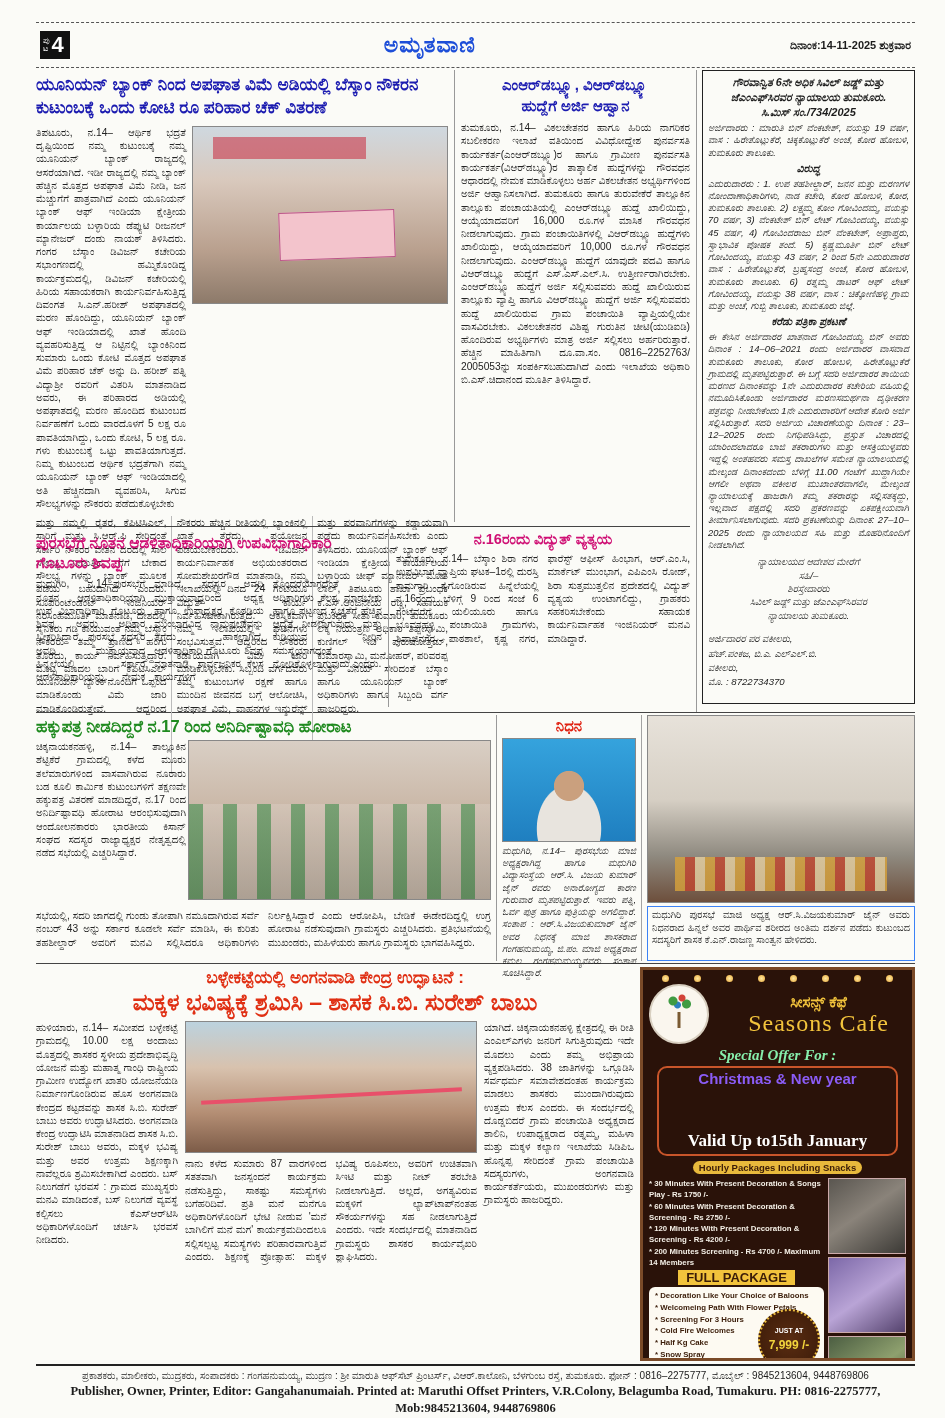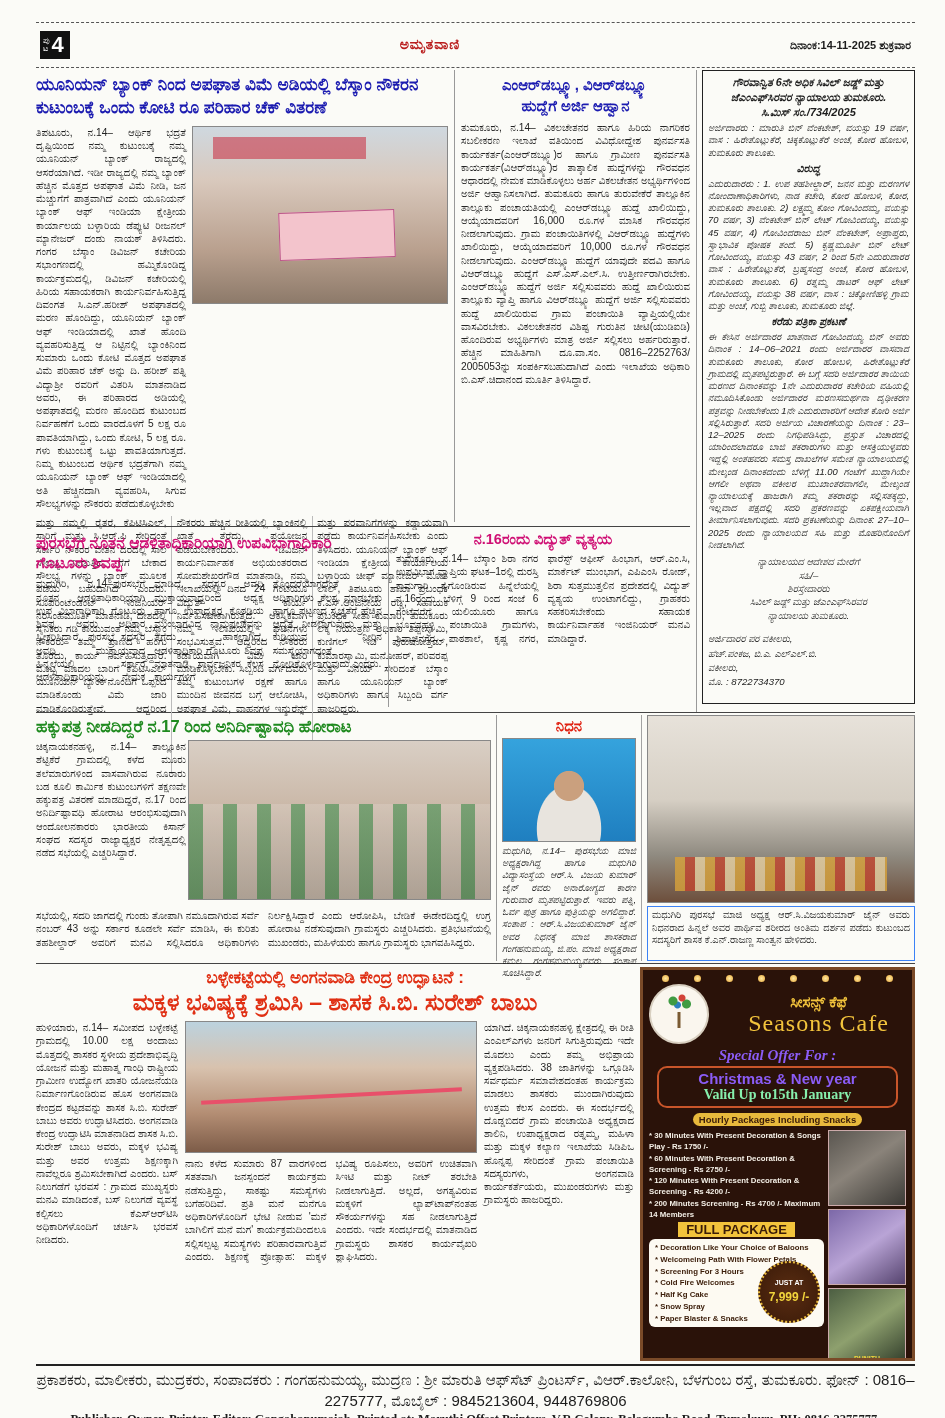--- a/index.html
+++ b/index.html
@@ -6,21 +6,21 @@
   .page{position:relative;width:945px;height:1418px;margin:0 auto;background:#fbfbf7;
         font-family:"Liberation Sans",sans-serif;color:#1c1c1c;overflow:hidden;
         padding:0;box-sizing:border-box;}
   .inner{position:absolute;left:36px;right:30px;top:22px;bottom:6px;}
   
   .masthead{border-top:1px dashed #555;border-bottom:1px dashed #555;
             display:flex;align-items:center;height:40px;padding:2px 4px;}
   .pagebox{background:#111;color:#fff;display:flex;align-items:center;padding:1px 6px 1px 3px;height:26px;}
   .pagebox .stack{display:flex;flex-direction:column;font-size:8px;line-height:1;margin-right:2px;}
   .pagebox .num{font-size:22px;font-weight:bold;line-height:1;}
-  .mast-title{flex:1;text-align:center;font-size:14px;font-weight:bold;color:#b91c1c;
+  .mast-title{flex:1;text-align:center;font-size:22px;font-weight:bold;color:#1d4ed8;
               font-family:"Liberation Serif",serif;letter-spacing:1px;}
   .mast-date{font-size:11px;font-weight:bold;white-space:nowrap;}
   
   .bodytxt{font-size:10.2px;line-height:1.3;text-align:justify;color:#222;}
   .small{font-size:9.4px;font-style:italic;}
   
   .zone1{display:flex;height:642px;margin-top:2px;}
   .z1-left{flex:1;padding-right:6px;display:flex;flex-direction:column;}
   .z1-right{width:219px;border-left:1px solid #999;padding-left:5px;box-sizing:border-box;}
   .topband{display:flex;height:452px;}
@@ -82,43 +82,43 @@
       padding:4px 6px;position:relative;overflow:hidden;font-size:9px;}
   .lights{display:flex;justify-content:space-around;margin:1px 0 2px;}
   .lights span{width:7px;height:7px;border-radius:50%;background:radial-gradient(#ffe9a0,#e8a73c);display:inline-block;}
   .ad-top{display:flex;align-items:center;gap:22px;}
   .ad-logo{width:56px;height:56px;border-radius:50%;background:#faf6ee;position:relative;flex-shrink:0;border:2px solid #d8cfc0;}
   .ad-logo i{position:absolute;left:50%;top:46%;width:3px;height:16px;background:#7a5a32;transform:translateX(-50%);}
   .ad-logo b{position:absolute;left:50%;top:30%;width:30px;height:20px;transform:translate(-50%,-50%);
              background:radial-gradient(circle at 30% 40%,#3f9b42 0 4px,transparent 5px),radial-gradient(circle at 60% 25%,#d24338 0 3px,transparent 4px),radial-gradient(circle at 75% 55%,#3f9b42 0 4px,transparent 5px),radial-gradient(circle at 45% 60%,#2c7fbf 0 3px,transparent 4px);}
   .ad-kn{color:#f2c33c;font-weight:bold;font-size:15px;text-align:center;}
   .ad-en{color:#f2c33c;font-size:24px;text-align:center;font-family:"Liberation Serif",serif;letter-spacing:1px;line-height:1;}
-  .ad-offer{color:#8b5cf6;font-weight:bold;font-style:italic;font-size:15px;text-align:center;margin:3px 0 2px;font-family:"Liberation Serif",serif;}
+  .ad-offer{color:#86efac;font-weight:bold;font-style:italic;font-size:15px;text-align:center;margin:3px 0 2px;font-family:"Liberation Serif",serif;}
   .ad-xmasbox{border:2px solid #c8552a;border-radius:10px;text-align:center;padding:2px 2px 3px;margin:0 8px 3px;}
   .ad-xmas{color:#8b5cf6;font-weight:bold;font-size:15px;}
-  .ad-valid{color:#86efac;font-weight:bold;font-size:14px;font-family:"Liberation Serif",serif;}
+  .ad-valid{color:#ffffff;font-weight:bold;font-size:17px;font-family:"Liberation Serif",serif;margin-top:44px;}
   .ad-ribbon{background:#e8b93c;color:#3a1c08;font-weight:bold;border-radius:8px;padding:1px 6px;font-size:9.5px;margin:2px 0;display:inline-block;}
   .ad-pkg{line-height:1.45;font-size:7.8px;font-weight:bold;color:#f4efe6;}
   .ad-main{display:flex;gap:4px;margin-top:2px;}
   .ad-left{flex:1;}
   .ad-photos{width:78px;display:flex;flex-direction:column;gap:3px;}
   .ad-ph{height:74px;border:1px solid #caa;background:linear-gradient(145deg,#5a5650,#8a837a 45%,#3c3a36);position:relative;}
   .ad-ph2{background:linear-gradient(145deg,#7c68a8,#b9a4d6 50%,#55436e);}
   .ad-ph3{background:linear-gradient(145deg,#4c5e42,#8ea06e 50%,#303c2a);}
   .ad-ph .cap{position:absolute;bottom:1px;left:0;right:0;text-align:center;color:#f2d53c;font-size:7px;font-weight:bold;}
   .fp-title{background:#f2c33c;color:#3a1c08;font-weight:bold;font-size:13px;display:inline-block;padding:0 8px;margin:2px 0;}
   .fp-box{background:#fdfaf2;color:#3a1c08;border-radius:6px;padding:3px 4px 3px 6px;font-size:7.8px;font-weight:bold;line-height:1.5;position:relative;}
   .burst{position:absolute;right:4px;bottom:4px;width:58px;height:58px;border-radius:50%;
          background:radial-gradient(#5a2d12,#3a1a08);color:#fff;display:flex;flex-direction:column;
          align-items:center;justify-content:center;border:2px dotted #e8b93c;text-align:center;}
   .burst .ba{font-size:7px;font-weight:bold;}
   .burst .bp{font-size:12px;font-weight:bold;color:#f2d53c;}
   
   .footer{border-top:2px solid #222;margin-top:3px;padding-top:3px;}
-  .foot-kn{font-size:15px;text-align:center;line-height:1.4;}
+  .foot-kn{font-size:10px;text-align:center;line-height:1.4;}
   .foot-en{font-size:12.5px;font-weight:bold;text-align:center;font-family:"Liberation Serif",serif;line-height:1.35;}
 </style>
 </head>
 <body>
 
 <div class="page">
  <div class="inner">
 
   <div class="masthead">
     <div class="pagebox">

